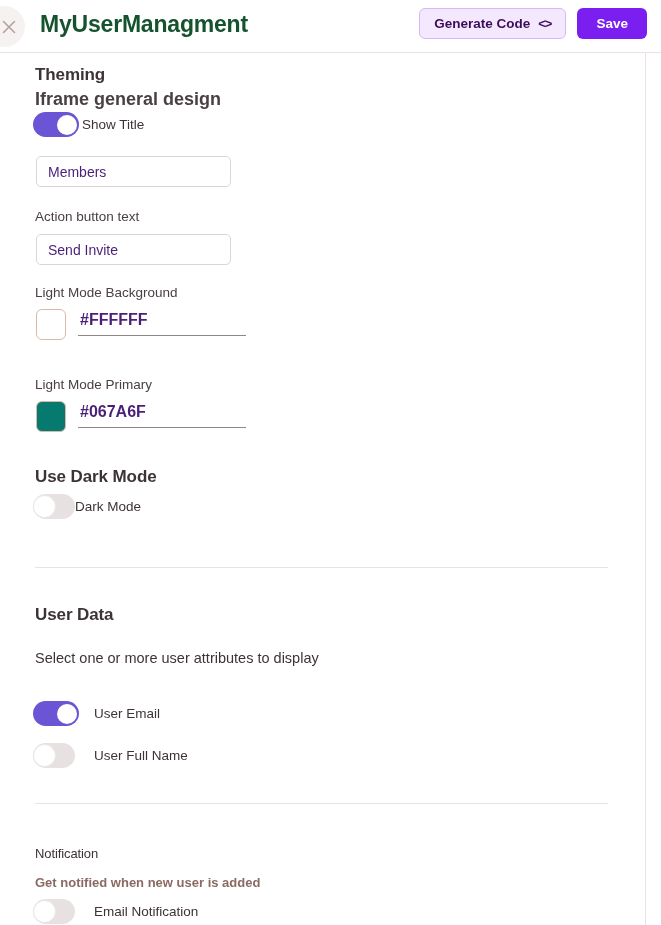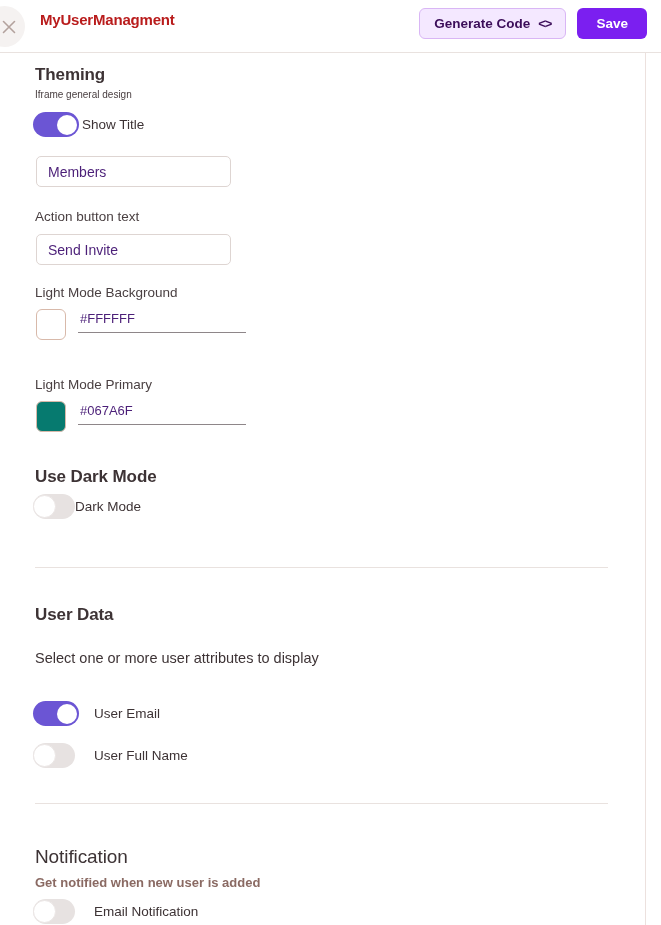--- a/index.html
+++ b/index.html
@@ -60,23 +60,23 @@
     justify-content: center;
     cursor: pointer;
     padding: 0;
   }
   .close-btn svg { display: block; margin-left: 9px; }
 
   .app-title {
     position: absolute;
     left: 40px;
     top: 11px;
-    font-size: 15px;
-    font-weight: bold;
-    color: #b91c1c;
+    font-size: 23px;
+    font-weight: bold;
+    color: #14532d;
     letter-spacing: -0.2px;
     white-space: nowrap;
   }
 
   .header-actions {
     position: absolute;
     right: 14px;
     top: 8px;
     display: flex;
     align-items: center;
@@ -128,26 +128,26 @@
     height: 872px;
     padding: 0 55px;
   }
 
   .section-title {
     font-size: 17px;
     font-weight: bold;
     color: #3d3335;
     letter-spacing: -0.1px;
   }
-  .section-title.thin { font-weight: normal; font-size: 19px; }
+  .section-title.thin { font-weight: normal; font-size: 13px; }
 
   .subtle {
-    font-size: 10px;
+    font-size: 18px;
     color: #4a4042;
-    font-weight: normal;
+    font-weight: bold;
     text-align: center;
   }
 
   .subtle-bold {
     font-size: 13px;
     color: #8a6a63;
     font-weight: bold;
   }
 
   .field-label {
@@ -232,25 +232,26 @@
     cursor: pointer;
     flex: 0 0 auto;
   }
 
   .hex-input {
     margin-left: 12px;
     width: 168px;
     border: none;
     border-bottom: 1px solid #8e8689;
     background: transparent;
-    font-size: 13px;
+    font-size: 16px;
     font-family: "Liberation Sans", sans-serif;
     color: #4b1f78;
     padding: 2px 0 6px 2px;
     outline: none;
+    font-weight: bold;
   }
 
   .divider {
     width: 573px;
     height: 1px;
     background: #e9e2df;
   }
 
   
   .p { position: absolute; }

